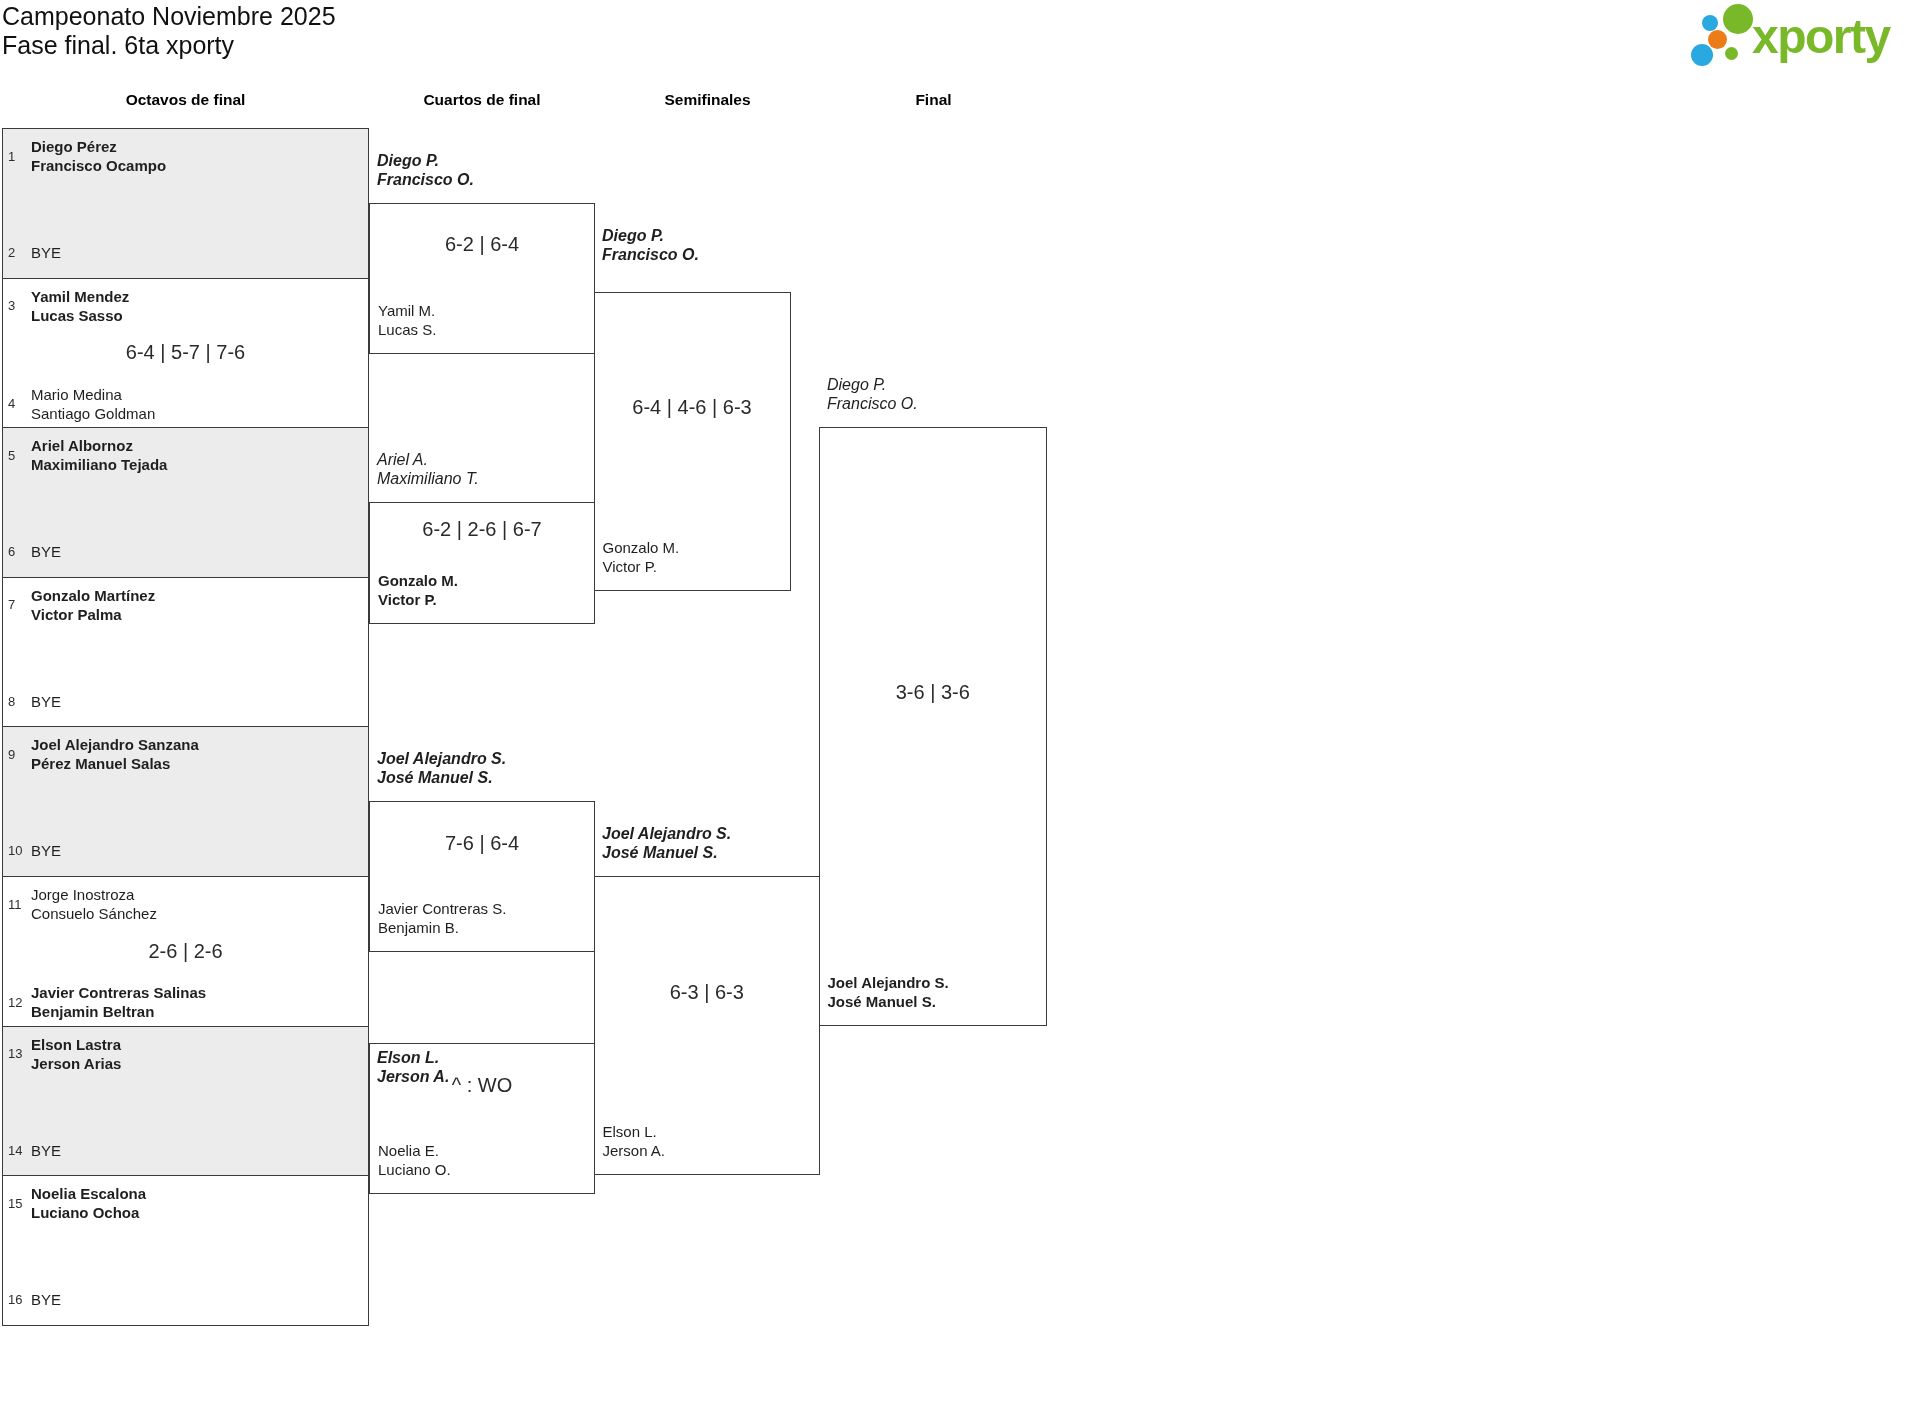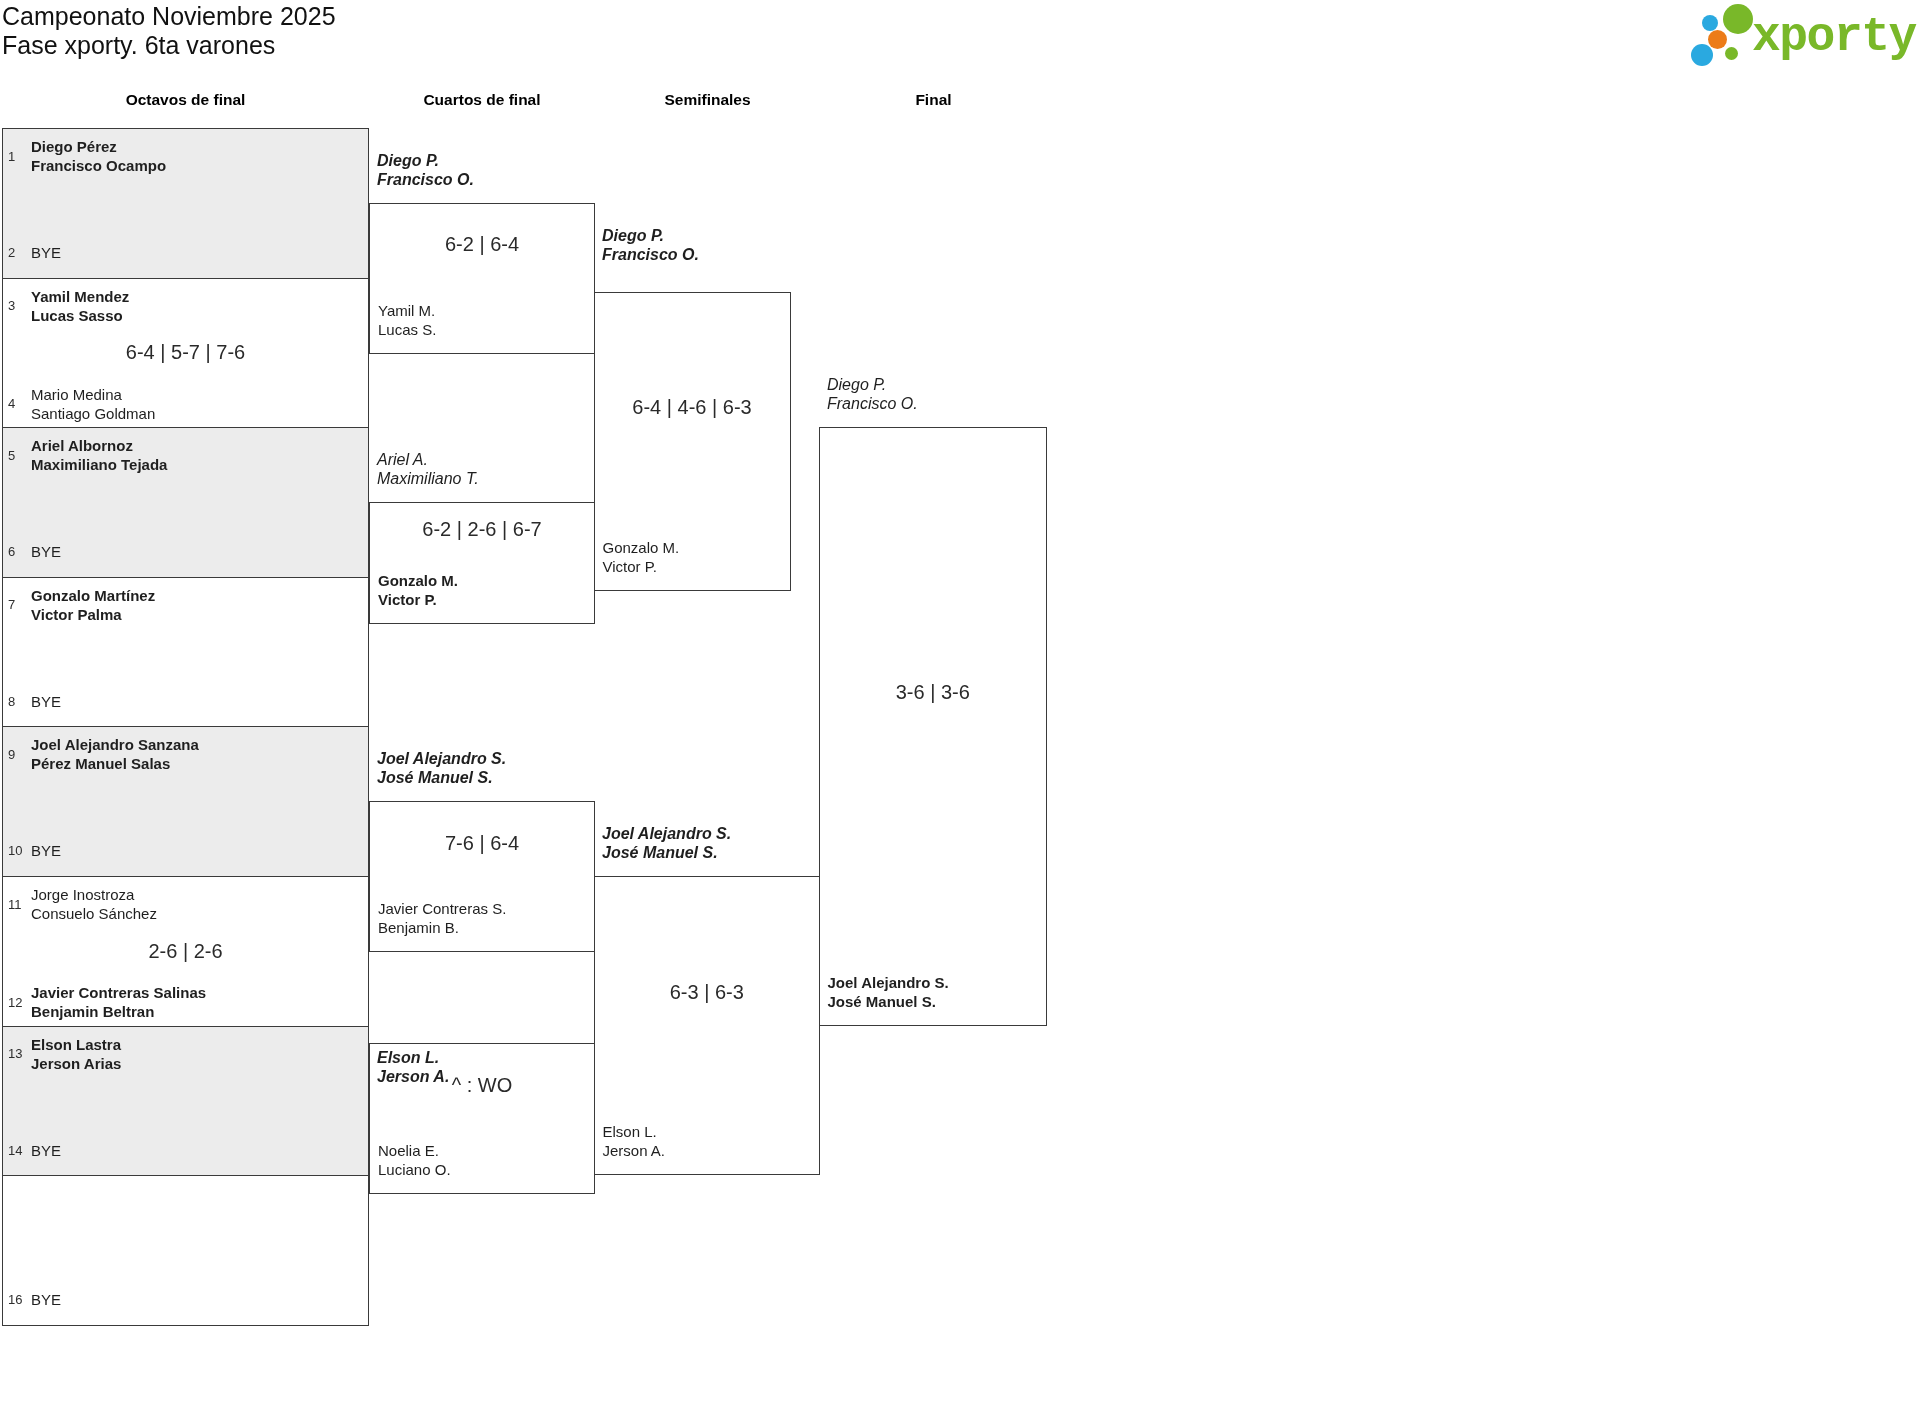--- a/index.html
+++ b/index.html
@@ -39,30 +39,30 @@
   .logo-text{position:absolute;left:1752px;top:5px;font-size:48px;font-weight:700;
              letter-spacing:-1.5px;line-height:64px;}
 </style>
 </head>
 <body>
 
 <div class="stage">
 
   <div class="title">
     <div>Campeonato Noviembre 2025</div>
-    <div>Fase xporty. 6ta varones</div>
+    <div>Fase final. 6ta xporty</div>
   </div>
 
   <div>
     <span class="dot" style="left:1702px;top:15px;width:16px;height:16px;background:#2aa9e0;"></span>
     <span class="dot" style="left:1723px;top:4px;width:30px;height:30px;background:#79b829;"></span>
     <span class="dot" style="left:1708px;top:30px;width:19px;height:19px;background:#ec7c18;"></span>
     <span class="dot" style="left:1691px;top:44px;width:22px;height:22px;background:#2aa9e0;"></span>
     <span class="dot" style="left:1725px;top:47px;width:13px;height:13px;background:#79b829;"></span>
-    <span class="logo-text" style="color:#79b829;font-family:Liberation Mono, monospace;">xporty</span>
+    <span class="logo-text" style="color:#79b829;">xporty</span>
   </div>
 
   <div class="rhdr" style="left:2px;width:367px;">Octavos de final</div>
   <div class="rhdr" style="left:369px;width:226px;">Cuartos de final</div>
   <div class="rhdr" style="left:595px;width:225px;">Semifinales</div>
   <div class="rhdr" style="left:820px;width:227px;">Final</div>
 
   <div class="obox grey" style="top:128px;">
     <div class="trow t1">
       <span class="seed">1</span>
@@ -183,20 +183,27 @@
     <div class="trow t2 bye">
       <span class="seed">14</span>
       <div class="tnames">
         <div>BYE</div>
           <div></div>
       </div>
     </div>
   </div>
 
   <div class="obox" style="top:1175.2px;">
+    <div class="trow t1">
+      <span class="seed">15</span>
+      <div class="tnames win">
+        <div>Noelia Escalona</div>
+          <div>Luciano Ochoa</div>
+      </div>
+    </div>
     <div class="score"></div>
     <div class="trow t2 bye">
       <span class="seed">16</span>
       <div class="tnames">
         <div>BYE</div>
           <div></div>
       </div>
     </div>
   </div>
 

